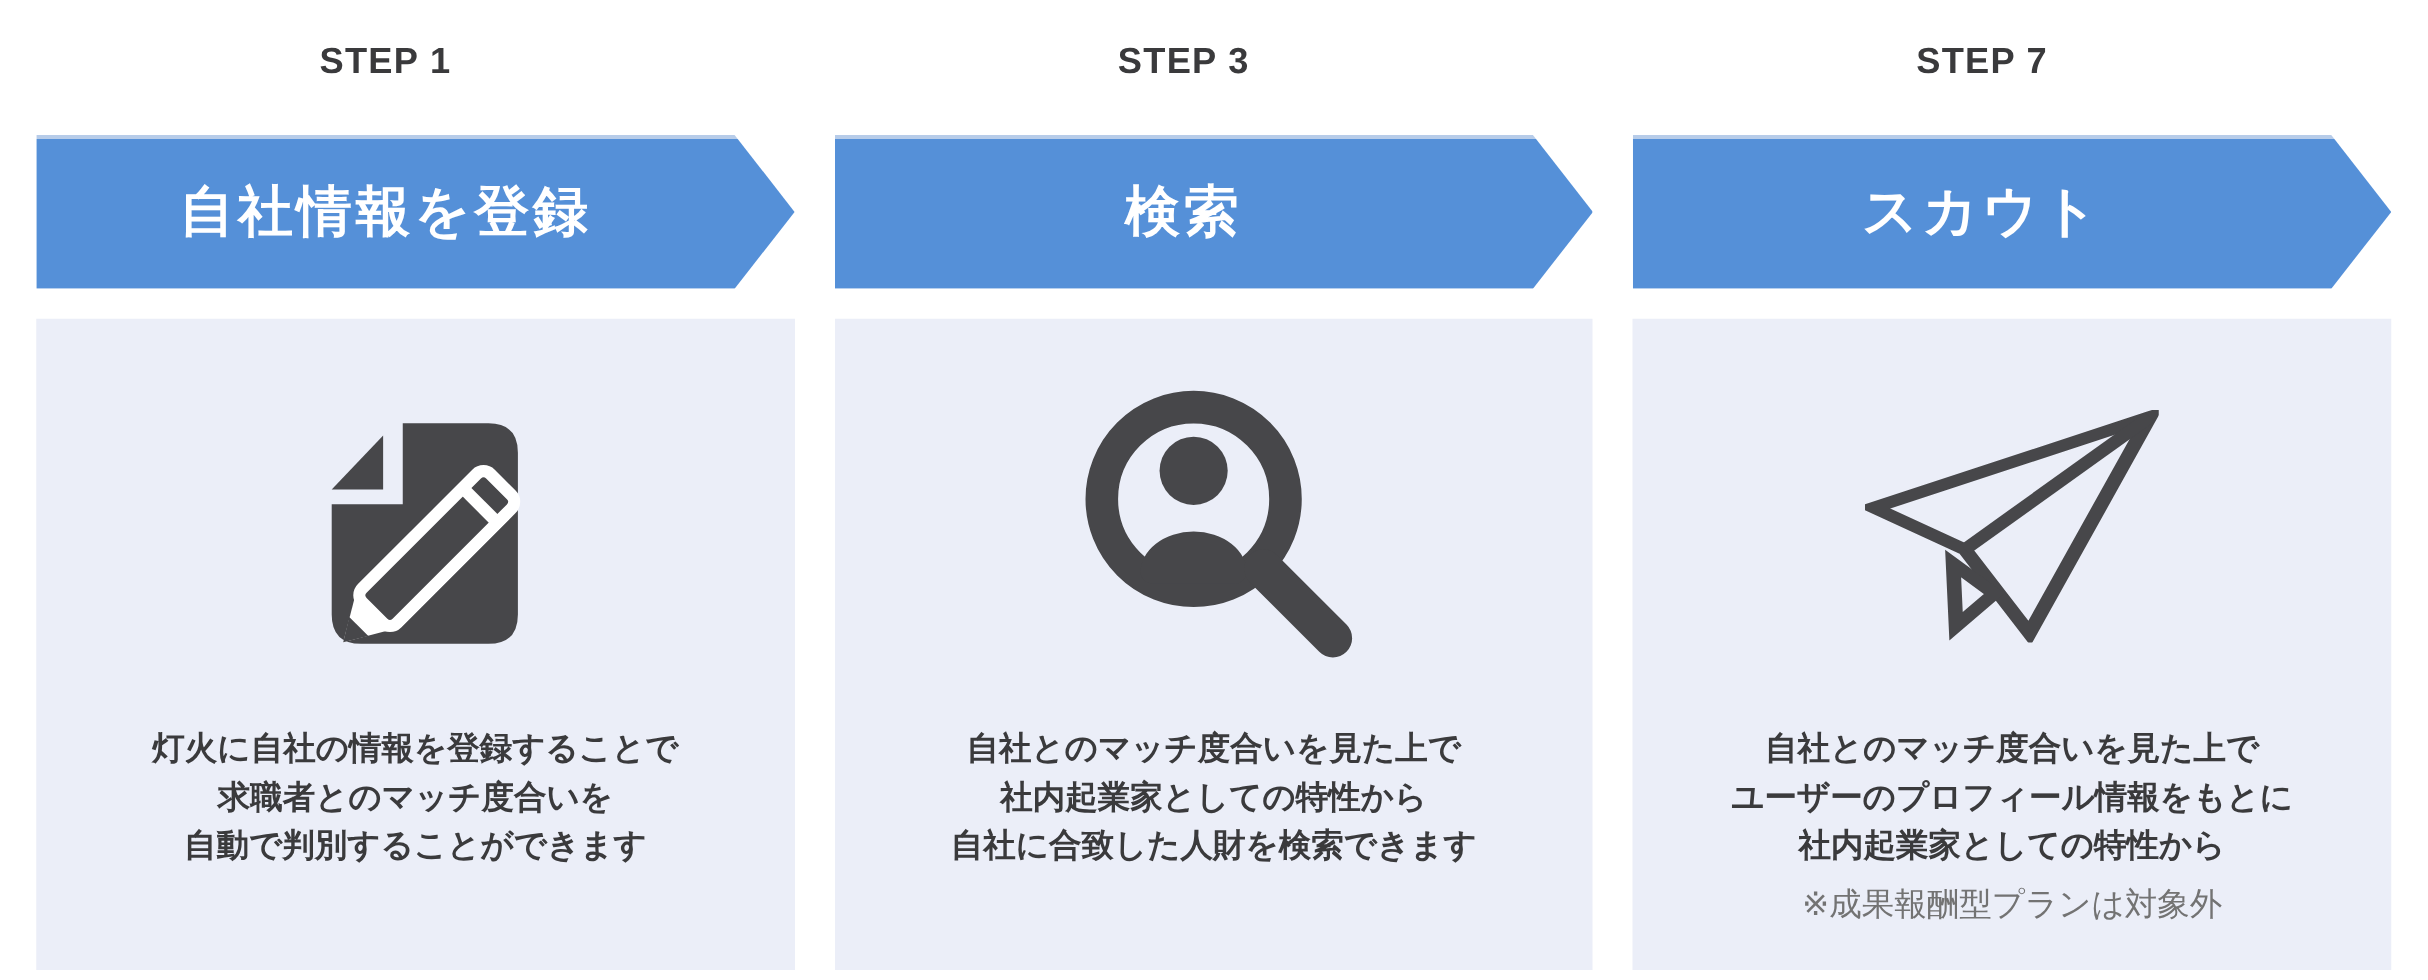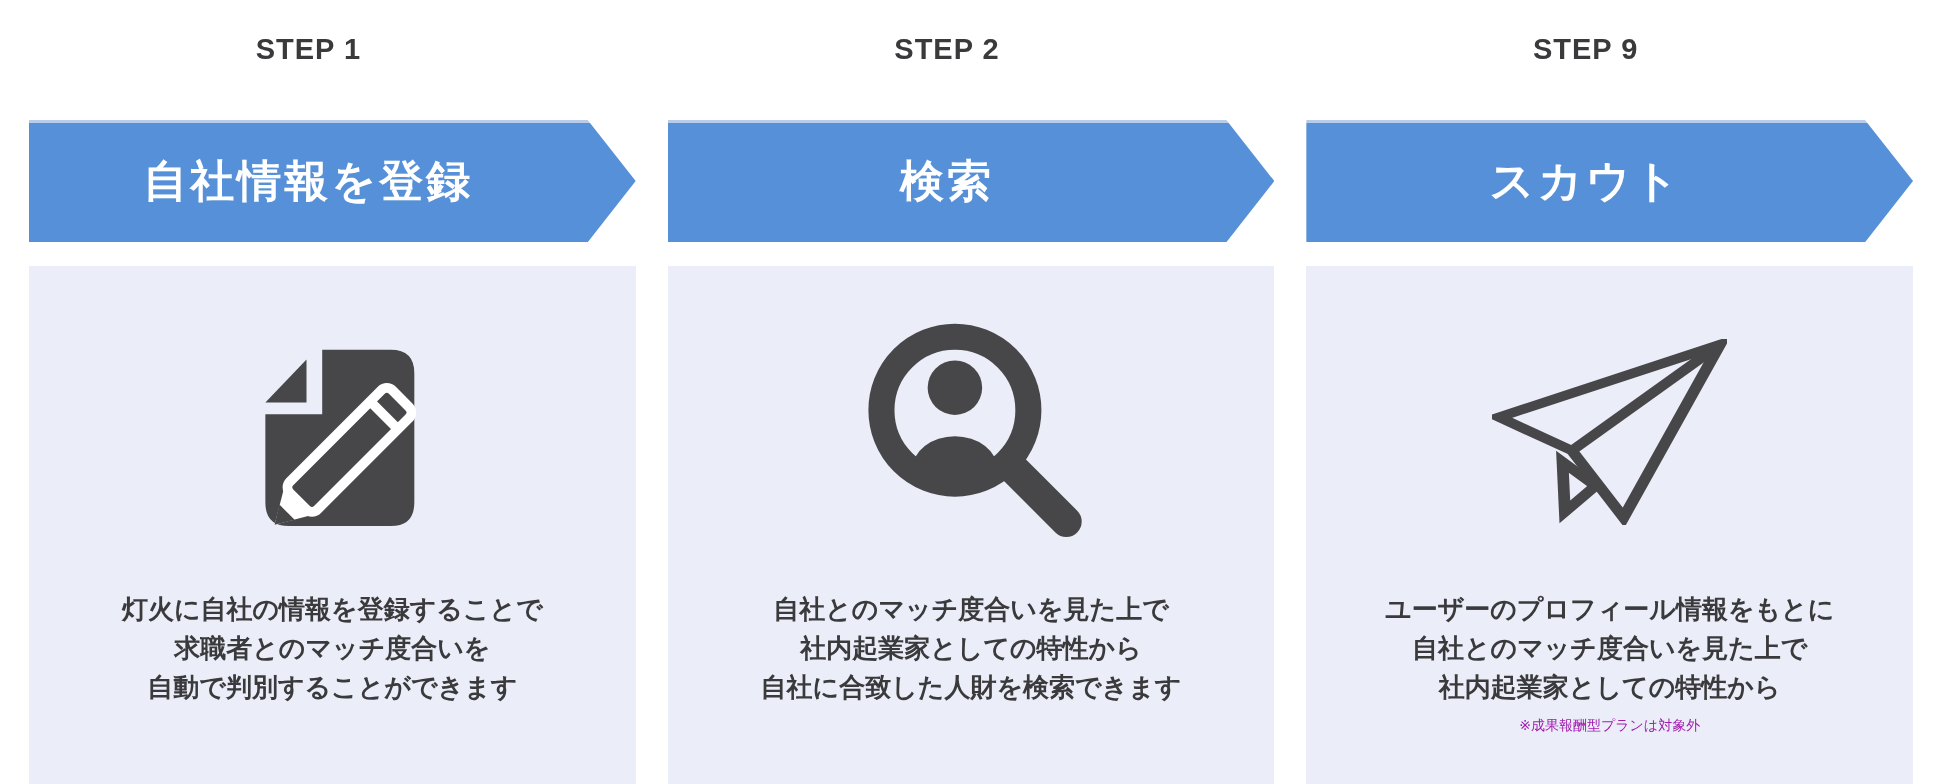--- a/index.html
+++ b/index.html
@@ -22,21 +22,21 @@
     padding-right:48px;           
     text-align:center;
     font-size:29px;
     font-weight:bold;
     letter-spacing:1px;
     color:#3a3a3c;
     line-height:38px;
   }
 
   .banner {
-    margin-top:52px;
+    margin-top:40px;
     height:123px;
     background:linear-gradient(180deg,#b7cce9 0,#b7cce9 3px,#5590d8 3px);
     clip-path:polygon(0 0, calc(100% - 48px) 0, 100% 50%, calc(100% - 48px) 100%, 0 100%);
     display:flex;
     align-items:center;
     justify-content:center;
     padding-right:48px;
   }
   .banner-title {
     color:#ffffff;
@@ -65,22 +65,22 @@
     margin-top:26px;
     font-size:26px;
     font-weight:bold;
     color:#3a3a3c;
     line-height:1.5;
     text-align:center;
     white-space:nowrap;
   }
   .note {
     margin-top:10px;
-    font-size:14px;
-    color:#a21caf;
+    font-size:26px;
+    color:#737373;
     text-align:center;
   }
 </style>
 </head>
 <body>
 
 <div class="board">
 
   <section class="step-col">
     <div class="step-label">STEP 1</div>
@@ -102,21 +102,21 @@
       </div>
       <div class="desc">
         <div>灯火に自社の情報を登録することで</div>
         <div>求職者とのマッチ度合いを</div>
         <div>自動で判別することができます</div>
       </div>
     </div>
   </section>
 
   <section class="step-col">
-    <div class="step-label">STEP 2</div>
+    <div class="step-label">STEP 3</div>
     <div class="banner">
       <span class="banner-title">検索</span>
     </div>
     <div class="card">
       <div class="icon-wrap">
         <svg viewBox="0 0 100 100" width="237" height="243">
           <circle cx="43" cy="41" r="31" fill="none" stroke="#47474a" stroke-width="11"></circle>
           <circle cx="43" cy="31.5" r="11.5" fill="#47474a"></circle>
           <path d="M25,66 a18,14 0 0 1 36,0 a4,4 0 0 1 -4,3.5 h-28 a4,4 0 0 1 -4,-3.5 z" fill="#47474a"></path>
           <line x1="66.5" y1="64.5" x2="90" y2="88" stroke="#47474a" stroke-width="13" stroke-linecap="round"></line>
@@ -124,36 +124,36 @@
       </div>
       <div class="desc">
         <div>自社とのマッチ度合いを見た上で</div>
         <div>社内起業家としての特性から</div>
         <div>自社に合致した人財を検索できます</div>
       </div>
     </div>
   </section>
 
   <section class="step-col">
-    <div class="step-label">STEP 9</div>
+    <div class="step-label">STEP 7</div>
     <div class="banner">
       <span class="banner-title">スカウト</span>
     </div>
     <div class="card">
       <div class="icon-wrap">
         <svg viewBox="0 0 100 100" width="235" height="186" preserveAspectRatio="none">
           <g fill="none" stroke="#47474a" stroke-width="5" stroke-linejoin="miter" stroke-miterlimit="10">
             <path d="M97,3 L3,42 L34,60 L56,96 Z"></path>
             <path d="M97,3 L34,60"></path>
             <path d="M30,66 L31,93 L44,79 Z"></path>
           </g>
         </svg>
       </div>
       <div class="desc">
+        <div>自社とのマッチ度合いを見た上で</div>
         <div>ユーザーのプロフィール情報をもとに</div>
-        <div>自社とのマッチ度合いを見た上で</div>
         <div>社内起業家としての特性から</div>
       </div>
       <div class="note">※成果報酬型プランは対象外</div>
     </div>
   </section>
 
 </div>
 
 </body></html>

